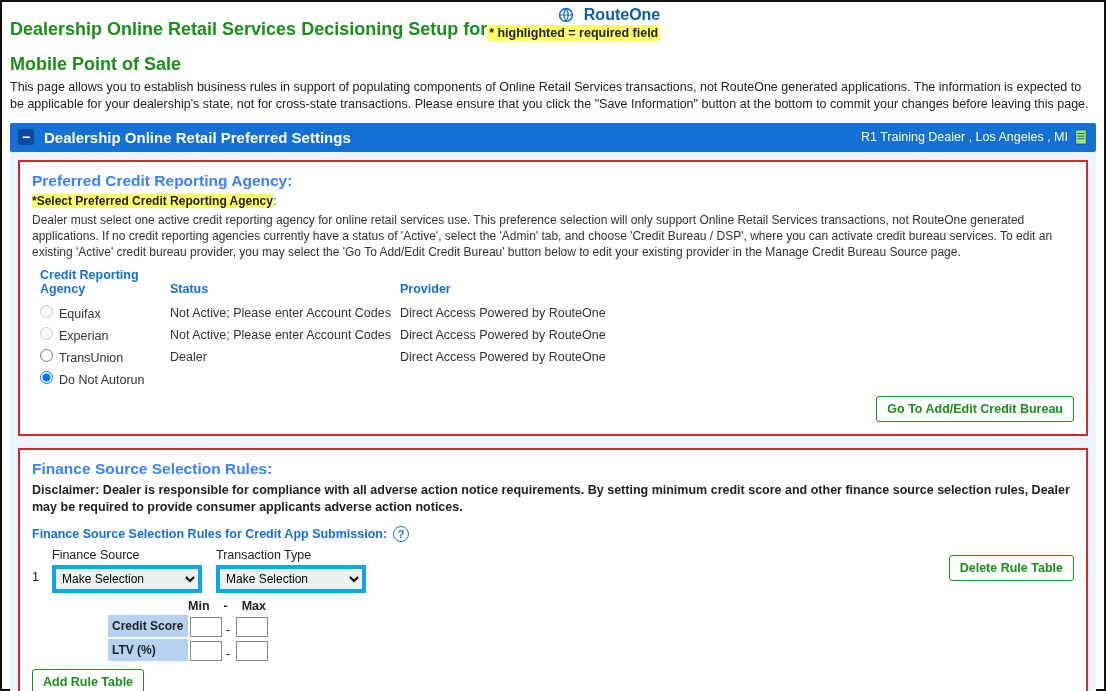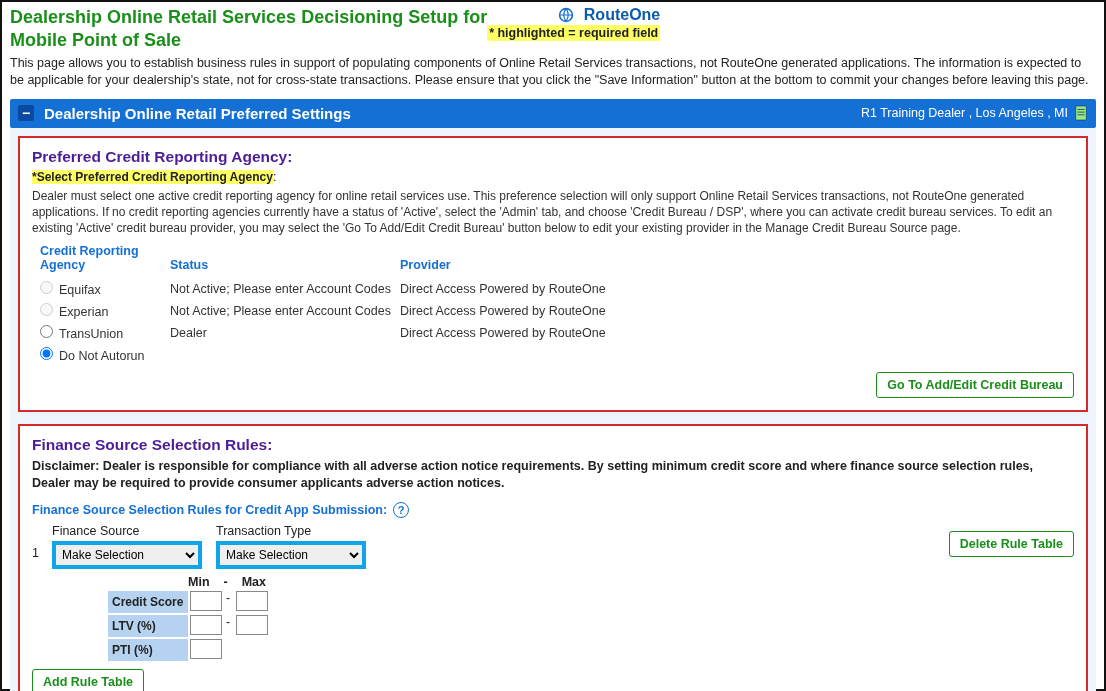--- a/index.html
+++ b/index.html
@@ -1,32 +1,32 @@
 <!DOCTYPE html>
 <html><head>
 <meta charset="utf-8">
 <style>
   * { box-sizing: border-box; margin: 0; padding: 0; }
   body { font-family: Arial, Helvetica, sans-serif; font-size: 12.5px; background: #fff; color: #222; }
   .page { width: 1106px; height: 691px; border: 2px solid #111; position: relative; padding: 4px 8px 8px 8px; box-shadow: 3px 3px 8px rgba(0,0,0,.4); background:#fff;}
   .header-row { display:flex; align-items:flex-start; }
-  .title { color:#1a8f1a; font-weight:700; font-size:18px; flex:1; line-height:1.25; }
+  .title { color:#1a8f1a; font-weight:700; font-size:18px; flex:1; line-height:1.25;margin-top:12px; }
   .title-block { display:flex; flex-direction:column; }
   .logo-area { text-align:right; }
   .logo { color:#0b5cab; font-weight:700; font-size:16px; display:inline-flex; align-items:center; gap:10px;}
   .logo svg { width:16px; height:16px; }
   .required { background:#ffff66; font-weight:700; font-size:12.5px; padding:1px 2px; }
   .intro { font-size:12.5px; color:#222; margin-top:4px; line-height:1.35; }
   .section-bar { background:#1570d6; color:#fff; font-weight:700; font-size:15px; padding:6px 8px; margin-top:10px; display:flex; align-items:center; border-radius:2px; }
   .collapse-btn { width:16px; height:16px; border:1px solid #0a4aa0; background:#0a4aa0; color:#fff; display:flex; align-items:center; justify-content:center; font-size:14px; margin-right:10px; font-weight:700; cursor:pointer; border-radius:2px;}
   .dealer-loc { margin-left:auto; display:flex; align-items:center; gap:6px; font-size:12.5px; font-weight:400;}
   .doc-icon { width:14px; height:16px; }
   .panel-wrap { background:#edf4fb; padding:8px 8px 4px 8px; }
   .panel { background:#fff; border:2px solid #d42a2a; padding:10px 12px 12px 12px; margin-bottom:12px; }
-  .panel-title { color:#4c1d95; font-weight:700; font-size:15.5px; margin-bottom:4px; }
+  .panel-title { color:#3b82f6; font-weight:700; font-size:15.5px; margin-bottom:4px; }
   .highlight-label { background:#ffff66; color:#222; font-weight:700; font-size:12px; }
   .panel-desc { font-size:12px; color:#333; line-height:1.35; margin-top:4px; margin-bottom:8px;}
   .cra-table { margin-left:8px; }
   .cra-head { display:flex; font-weight:700; color:#1570d6; font-size:12.5px; margin-bottom:6px;align-items:flex-end;}
   .col-agency { width:130px;}
   .col-status { width:230px;}
   .col-provider { width:250px;}
   .cra-row { display:flex; align-items:center; font-size:12.5px; color:#333; padding:3px 0;}
   .cra-row input[type=radio]{ margin-right:6px;}
   .btn-outline { border:1.5px solid #1a8f1a; background:#fff; color:#1a8f1a; font-weight:700; padding:5px 10px; border-radius:3px; cursor:pointer; font-size:12.5px;}
@@ -34,21 +34,21 @@
   .panel2-disclaimer { font-size:12.5px; color:#222; font-weight:700; line-height:1.35; margin-bottom:10px;}
   .subhead { color:#1570d6; font-weight:700; font-size:12.5px; display:inline-flex; align-items:center; gap:6px;}
   .help-icon { width:16px; height:16px; border-radius:50%; border:1.5px solid #1570d6; display:flex; align-items:center; justify-content:center; color:#1570d6; font-weight:700; font-size:11px; cursor:pointer;}
   .rule-row { display:flex; align-items:flex-start; gap:6px; margin-top:6px;}
   .rule-num { font-weight:400; font-size:12.5px; padding-top:22px; width:14px;}
   .rule-cols { display:flex; gap:14px;}
   .rule-col-label { font-weight:400; font-size:12.5px; margin-bottom:3px;}
   select.sel { width:150px; font-size:12px; padding:2px 2px; border:4px solid #0ea5e9;}
   .minmax { margin-left:76px; margin-top:6px;}
   .minmax-head { display:flex; gap:14px; font-weight:700; font-size:12.5px; margin-left:80px;}
-  .minmax-row { display:flex; align-items:flex-start; margin-top:2px;}
+  .minmax-row { display:flex; align-items:flex-end; margin-top:2px;}
   .minmax-label { width:80px; background:#b5d3f0; font-weight:700; font-size:12px; padding:4px 4px;}
   .num-in { width:32px; height:20px; border:1px solid #888; margin-left:2px;}
   .dash { padding:0 4px;}
 </style>
 </head>
 <body>
 
 <div class="page">
   <div class="header-row">
     <div class="title-block">
@@ -115,21 +115,21 @@
           <div class="col-provider"></div>
         </div>
       </div>
       <div class="btn-row-right">
         <button class="btn-outline">Go To Add/Edit Credit Bureau</button>
       </div>
     </div>
 
     <div class="panel">
       <div class="panel-title">Finance Source Selection Rules:</div>
-      <div class="panel2-disclaimer">Disclaimer: Dealer is responsible for compliance with all adverse action notice requirements. By setting minimum credit score and where finance source selection rules, Dealer may be required to provide consumer applicants adverse action notices.</div>
+      <div class="panel2-disclaimer">Disclaimer: Dealer is responsible for compliance with all adverse action notice requirements. By setting minimum credit score and other finance source selection rules, Dealer may be required to provide consumer applicants adverse action notices.</div>
       <div class="subhead">
         <span>Finance Source Selection Rules for Credit App Submission:</span>
         <span class="help-icon">?</span>
       </div>
       <div style="display:flex; align-items:flex-start;">
         <div class="rule-row" style="flex:0 0 auto;">
           <div class="rule-num">1</div>
           <div class="rule-cols">
             <div>
               <div class="rule-col-label">Finance Source</div>
@@ -156,24 +156,20 @@
           <input class="num-in" style="">
           <span class="dash">-</span>
           <input class="num-in" style="">
         </div>
         <div class="minmax-row">
           <div class="minmax-label">LTV (%)</div>
           <input class="num-in" style="">
           <span class="dash">-</span>
           <input class="num-in" style="">
         </div>
-        <div class="minmax-row">
-          <div class="minmax-label">PTI (%)</div>
-          <input class="num-in" style="">
-        </div>
       </div>
       <div style="margin-top:8px;">
         <button class="btn-outline">Add Rule Table</button>
       </div>
     </div>
   </div>
 
 </div>
 
 </body></html>

